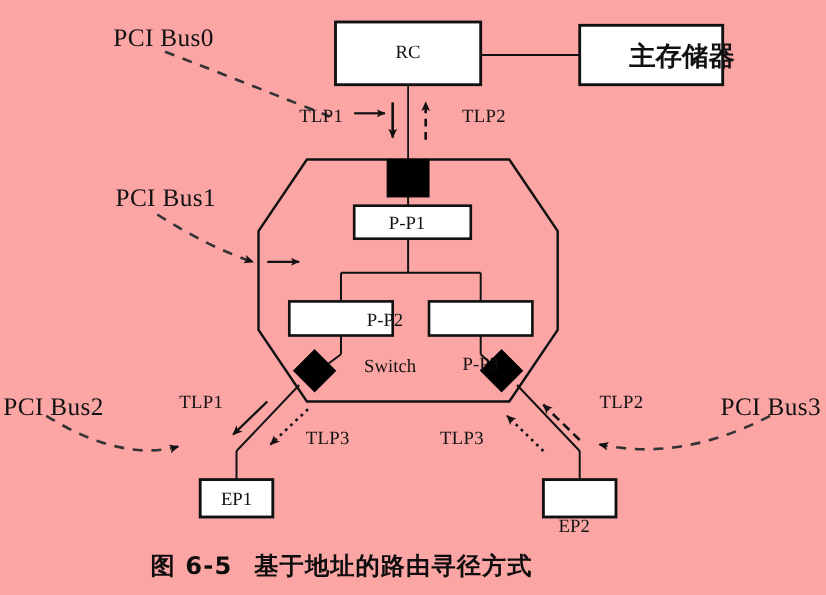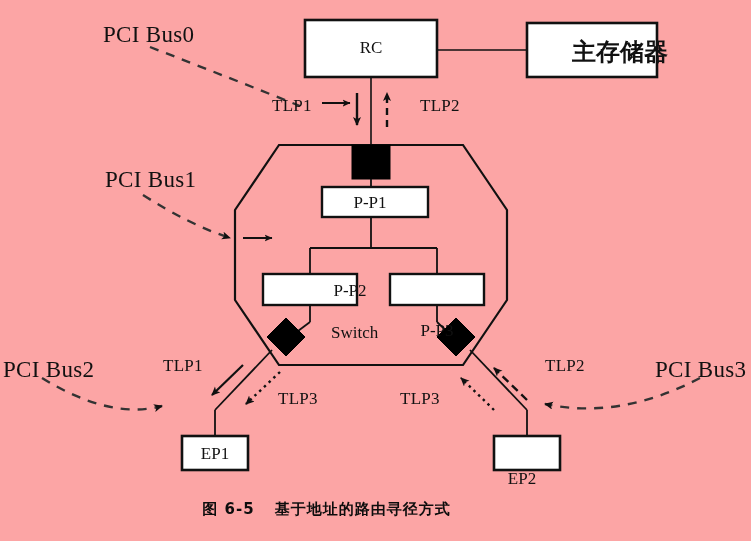--- a/index.html
+++ b/index.html
@@ -45,26 +45,26 @@
     text-align: center;
   }
   .cjk {
     font-family: Liberation Serif, serif;
     font-size: 24px;
     font-weight: 600;
     padding-left: 28px;
   }
   .caption {
     position: absolute;
-    left: 16px;
+    left: 0;
     top: 500px;
     width: 621px;
     text-align: center;
     font-family: "DejaVu Sans", sans-serif;
-    font-size: 15px;
+    font-size: 22px;
     font-weight: 700;
     color: #0d0d0d;
     letter-spacing: 1px;
   }
   .caption .cap-num {
     margin-right: 20px;
   }
 </style>
 </head>
 <body>

